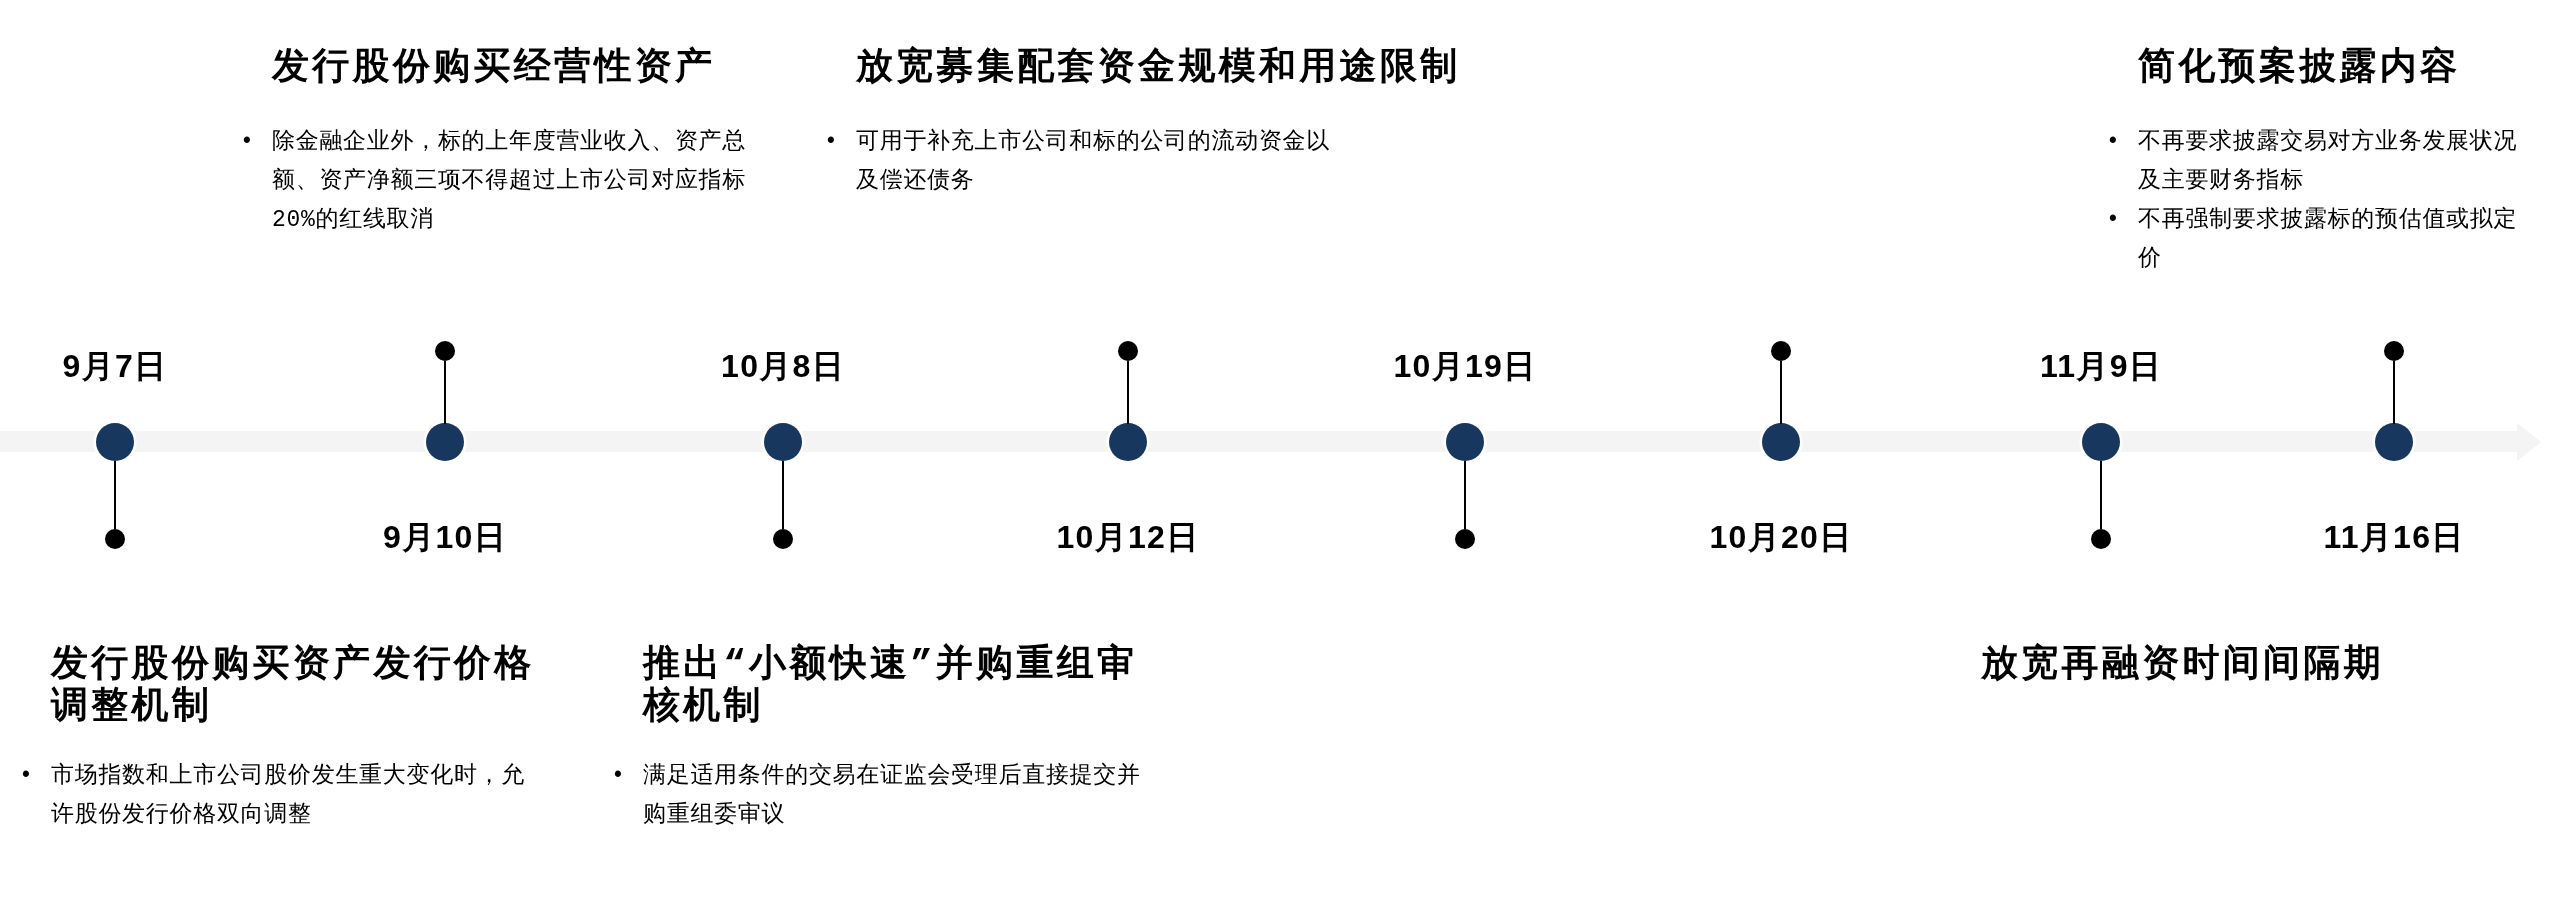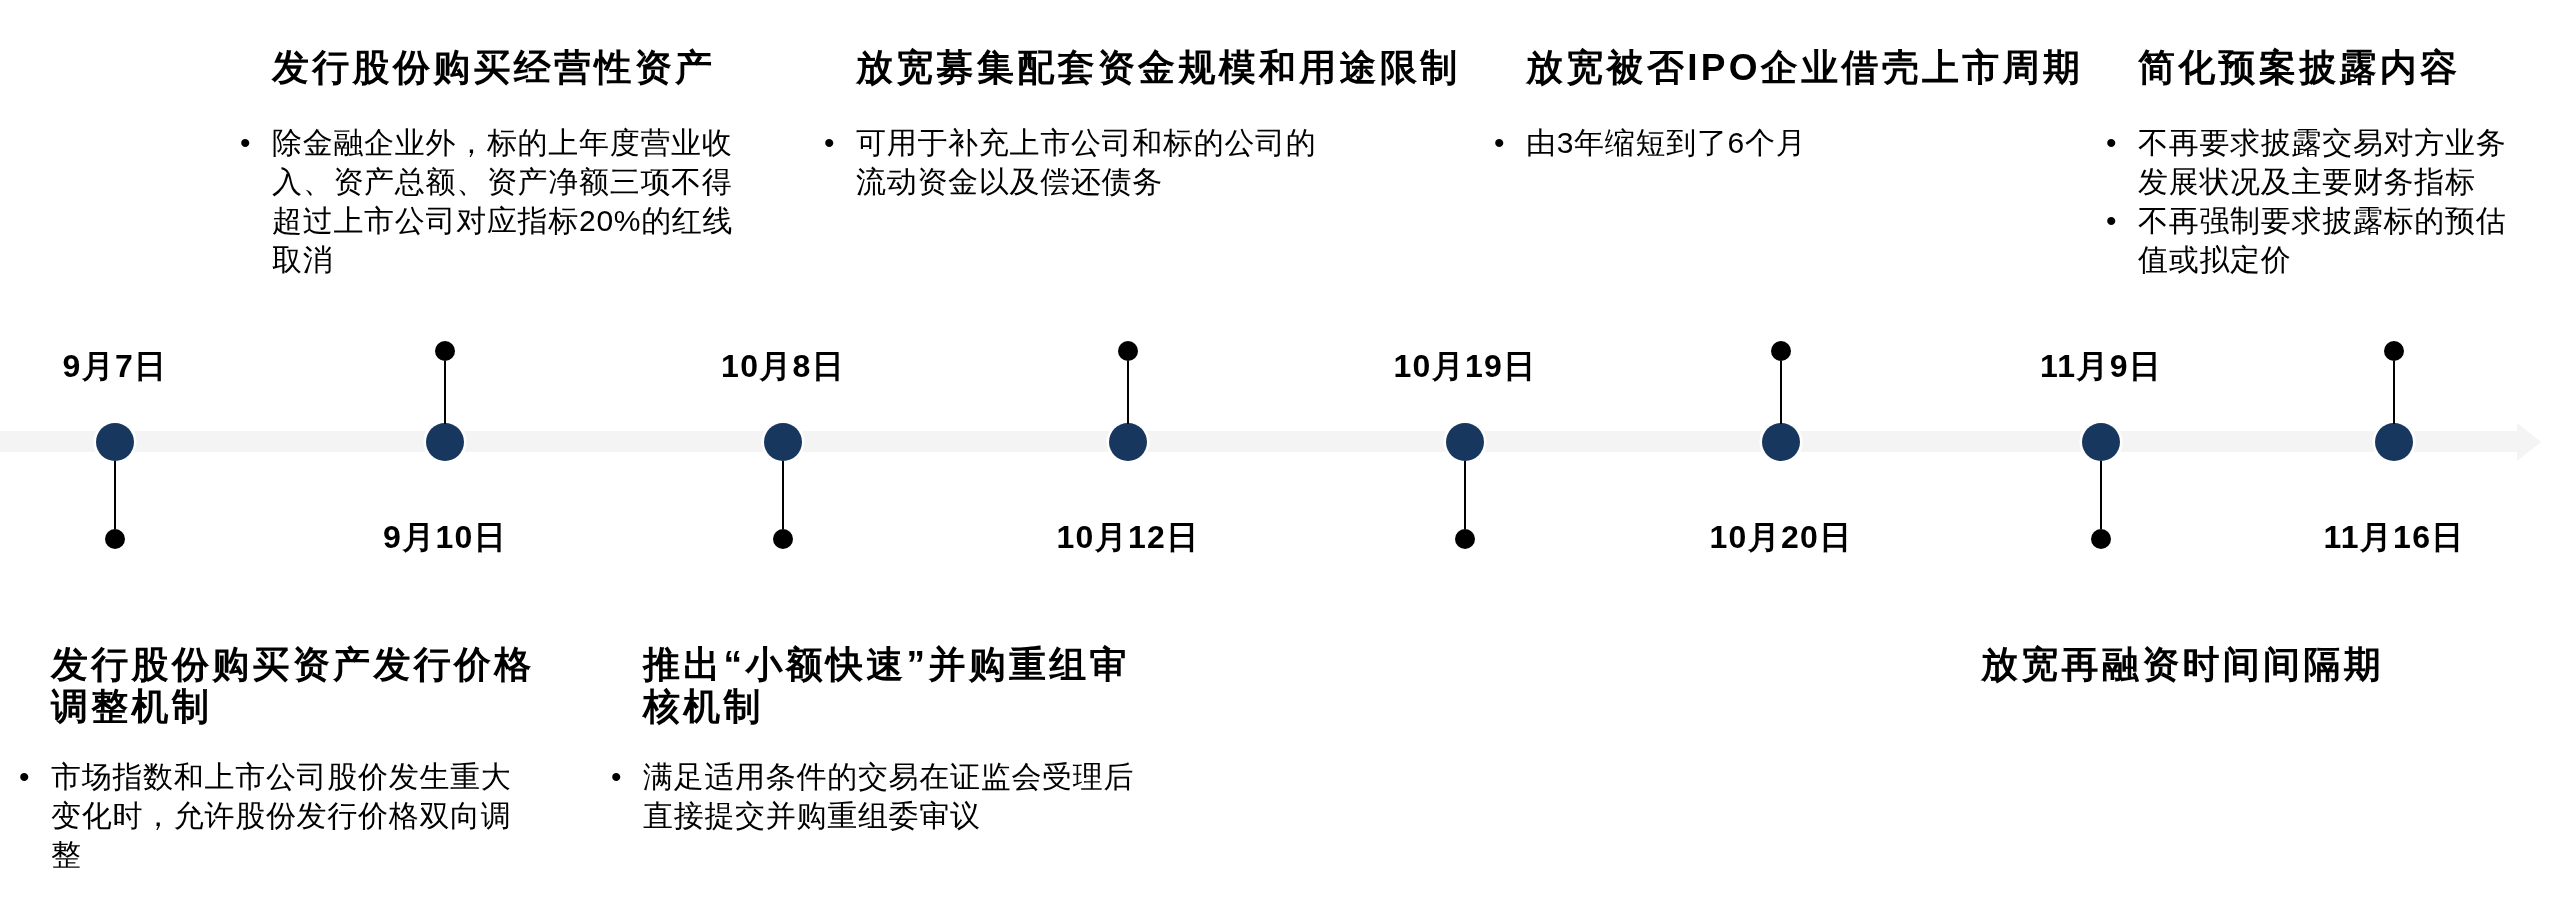--- a/index.html
+++ b/index.html
@@ -37,29 +37,29 @@
   .enddot.down{top:529px;}
   .enddot.up{top:341px;}
   .date{
     position:absolute;left:0;transform:translateX(-50%);
     font-size:32px;font-weight:bold;white-space:nowrap;letter-spacing:1.3px;
   }
   .date.above{top:345px;text-align:right;}
   .date.below{top:516px;text-align:right;}
 
   
-  .block{position:absolute;}
+  .block{position:absolute;font-family:Liberation Mono, monospace;}
   .block-title{font-size:37px;font-weight:bold;letter-spacing:3.3px;line-height:42px;}
   .tblock{top:47px;}
   .tblock .block-title{white-space:nowrap;height:76px;}
   .bblock{top:644px;}
   .bblock .block-title{height:113px;}
   ul.bullets{list-style:none;}
   ul.bullets li{
-    position:relative;font-size:30px;line-height:39px;letter-spacing:0.7px;
+    position:relative;font-size:23px;line-height:39px;letter-spacing:0.7px;
   }
   ul.bullets li::before{
     content:"\2022";
     position:absolute;left:-32px;top:0;
   }
 </style>
 </head>
 <body>
 
 <div class="stage">
@@ -130,26 +130,20 @@
     </ul>
   </div>
 
   <div class="block tblock" style="left:856px;width:474px">
     <div class="block-title">放宽募集配套资金规模和用途限制</div>
     <ul class="bullets">
       <li>可用于补充上市公司和标的公司的流动资金以及偿还债务</li>
     </ul>
   </div>
 
-  <div class="block tblock" style="left:1526px;width:500px">
-    <div class="block-title">放宽被否IPO企业借壳上市周期</div>
-    <ul class="bullets">
-      <li>由3年缩短到了6个月</li>
-    </ul>
-  </div>
 
   <div class="block tblock" style="left:2138px;width:388px">
     <div class="block-title">简化预案披露内容</div>
     <ul class="bullets">
       <li>不再要求披露交易对方业务发展状况及主要财务指标</li>
       <li>不再强制要求披露标的预估值或拟定价</li>
     </ul>
   </div>
 
   <div class="block bblock" style="left:51px;width:487px">

